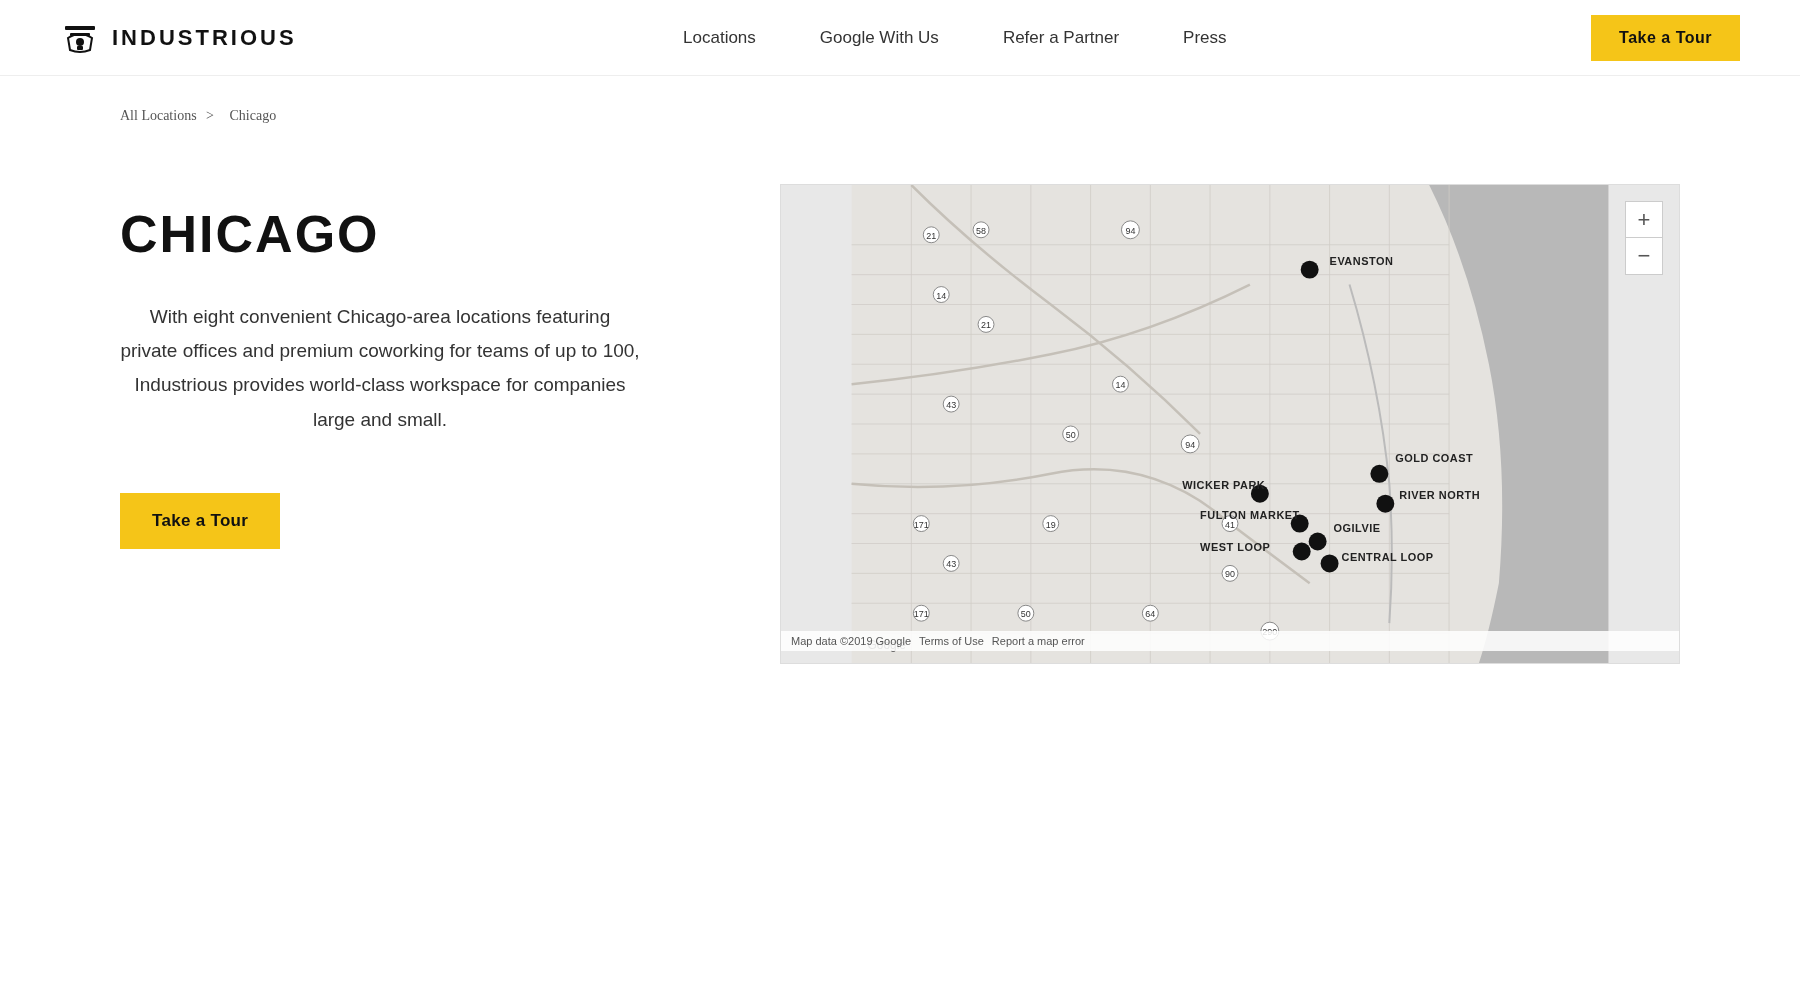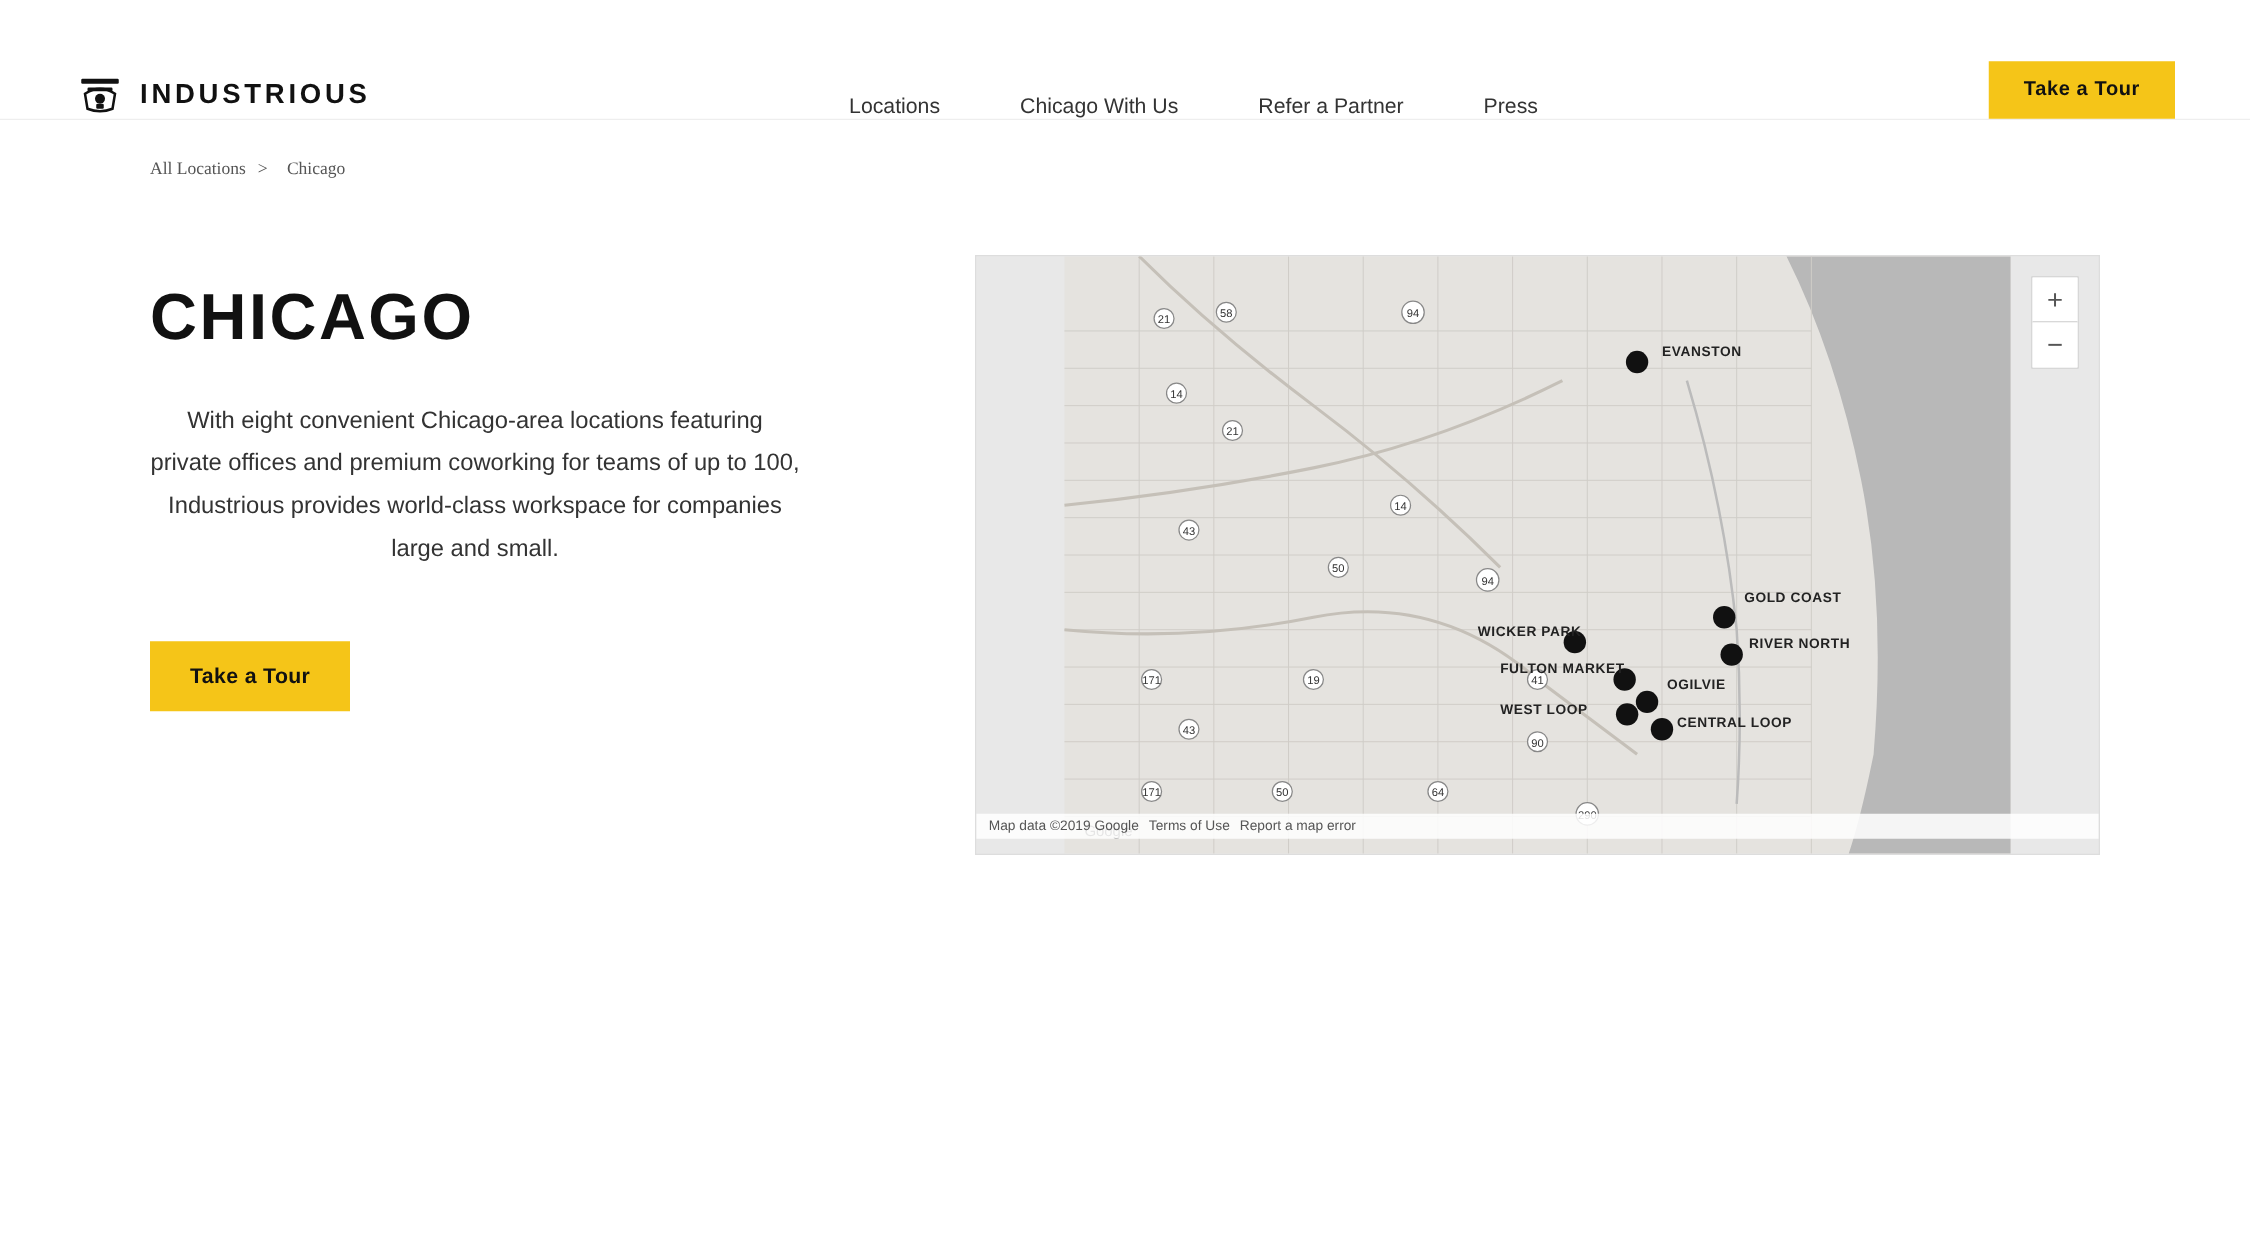--- a/index.html
+++ b/index.html
@@ -12,24 +12,24 @@
       font-family: 'Helvetica Neue', Helvetica, Arial, sans-serif;
       background: #ffffff;
       color: #222;
       width: 1800px;
       min-height: 995px;
     }
 
     
     header {
       display: flex;
-      align-items: flex-end;
+      align-items: center;
       justify-content: space-between;
       padding: 0 60px;
-      height: 96px;
+      height: 76px;
       border-bottom: 1px solid #eee;
     }
 
     .logo-area {
       display: flex;
       align-items: center;
       gap: 12px;
     }
 
     .logo-icon {
@@ -216,21 +216,21 @@
       <rect x="10" y="15" width="20" height="3" rx="1" fill="#111"></rect>
       <path d="M8 20 Q20 12 32 20 L30 32 Q20 36 10 32 Z" fill="none" stroke="#111" stroke-width="2"></path>
       <circle cx="20" cy="24" r="4" fill="#111"></circle>
       <rect x="17" y="28" width="6" height="4" rx="1" fill="#111"></rect>
     </svg>
     <span class="logo-text">INDUSTRIOUS</span>
   </div>
 
   <nav>
     <a href="#">Locations</a>
-    <a href="#">Chicago With Us</a>
+    <a href="#">Google With Us</a>
     <a href="#">Refer a Partner</a>
     <a href="#">Press</a>
   </nav>
 
   <button class="take-tour-btn">Take a Tour</button>
 </header>
 
 <div class="breadcrumb">
   <a href="#">All Locations</a>
   <span>&gt;</span>

